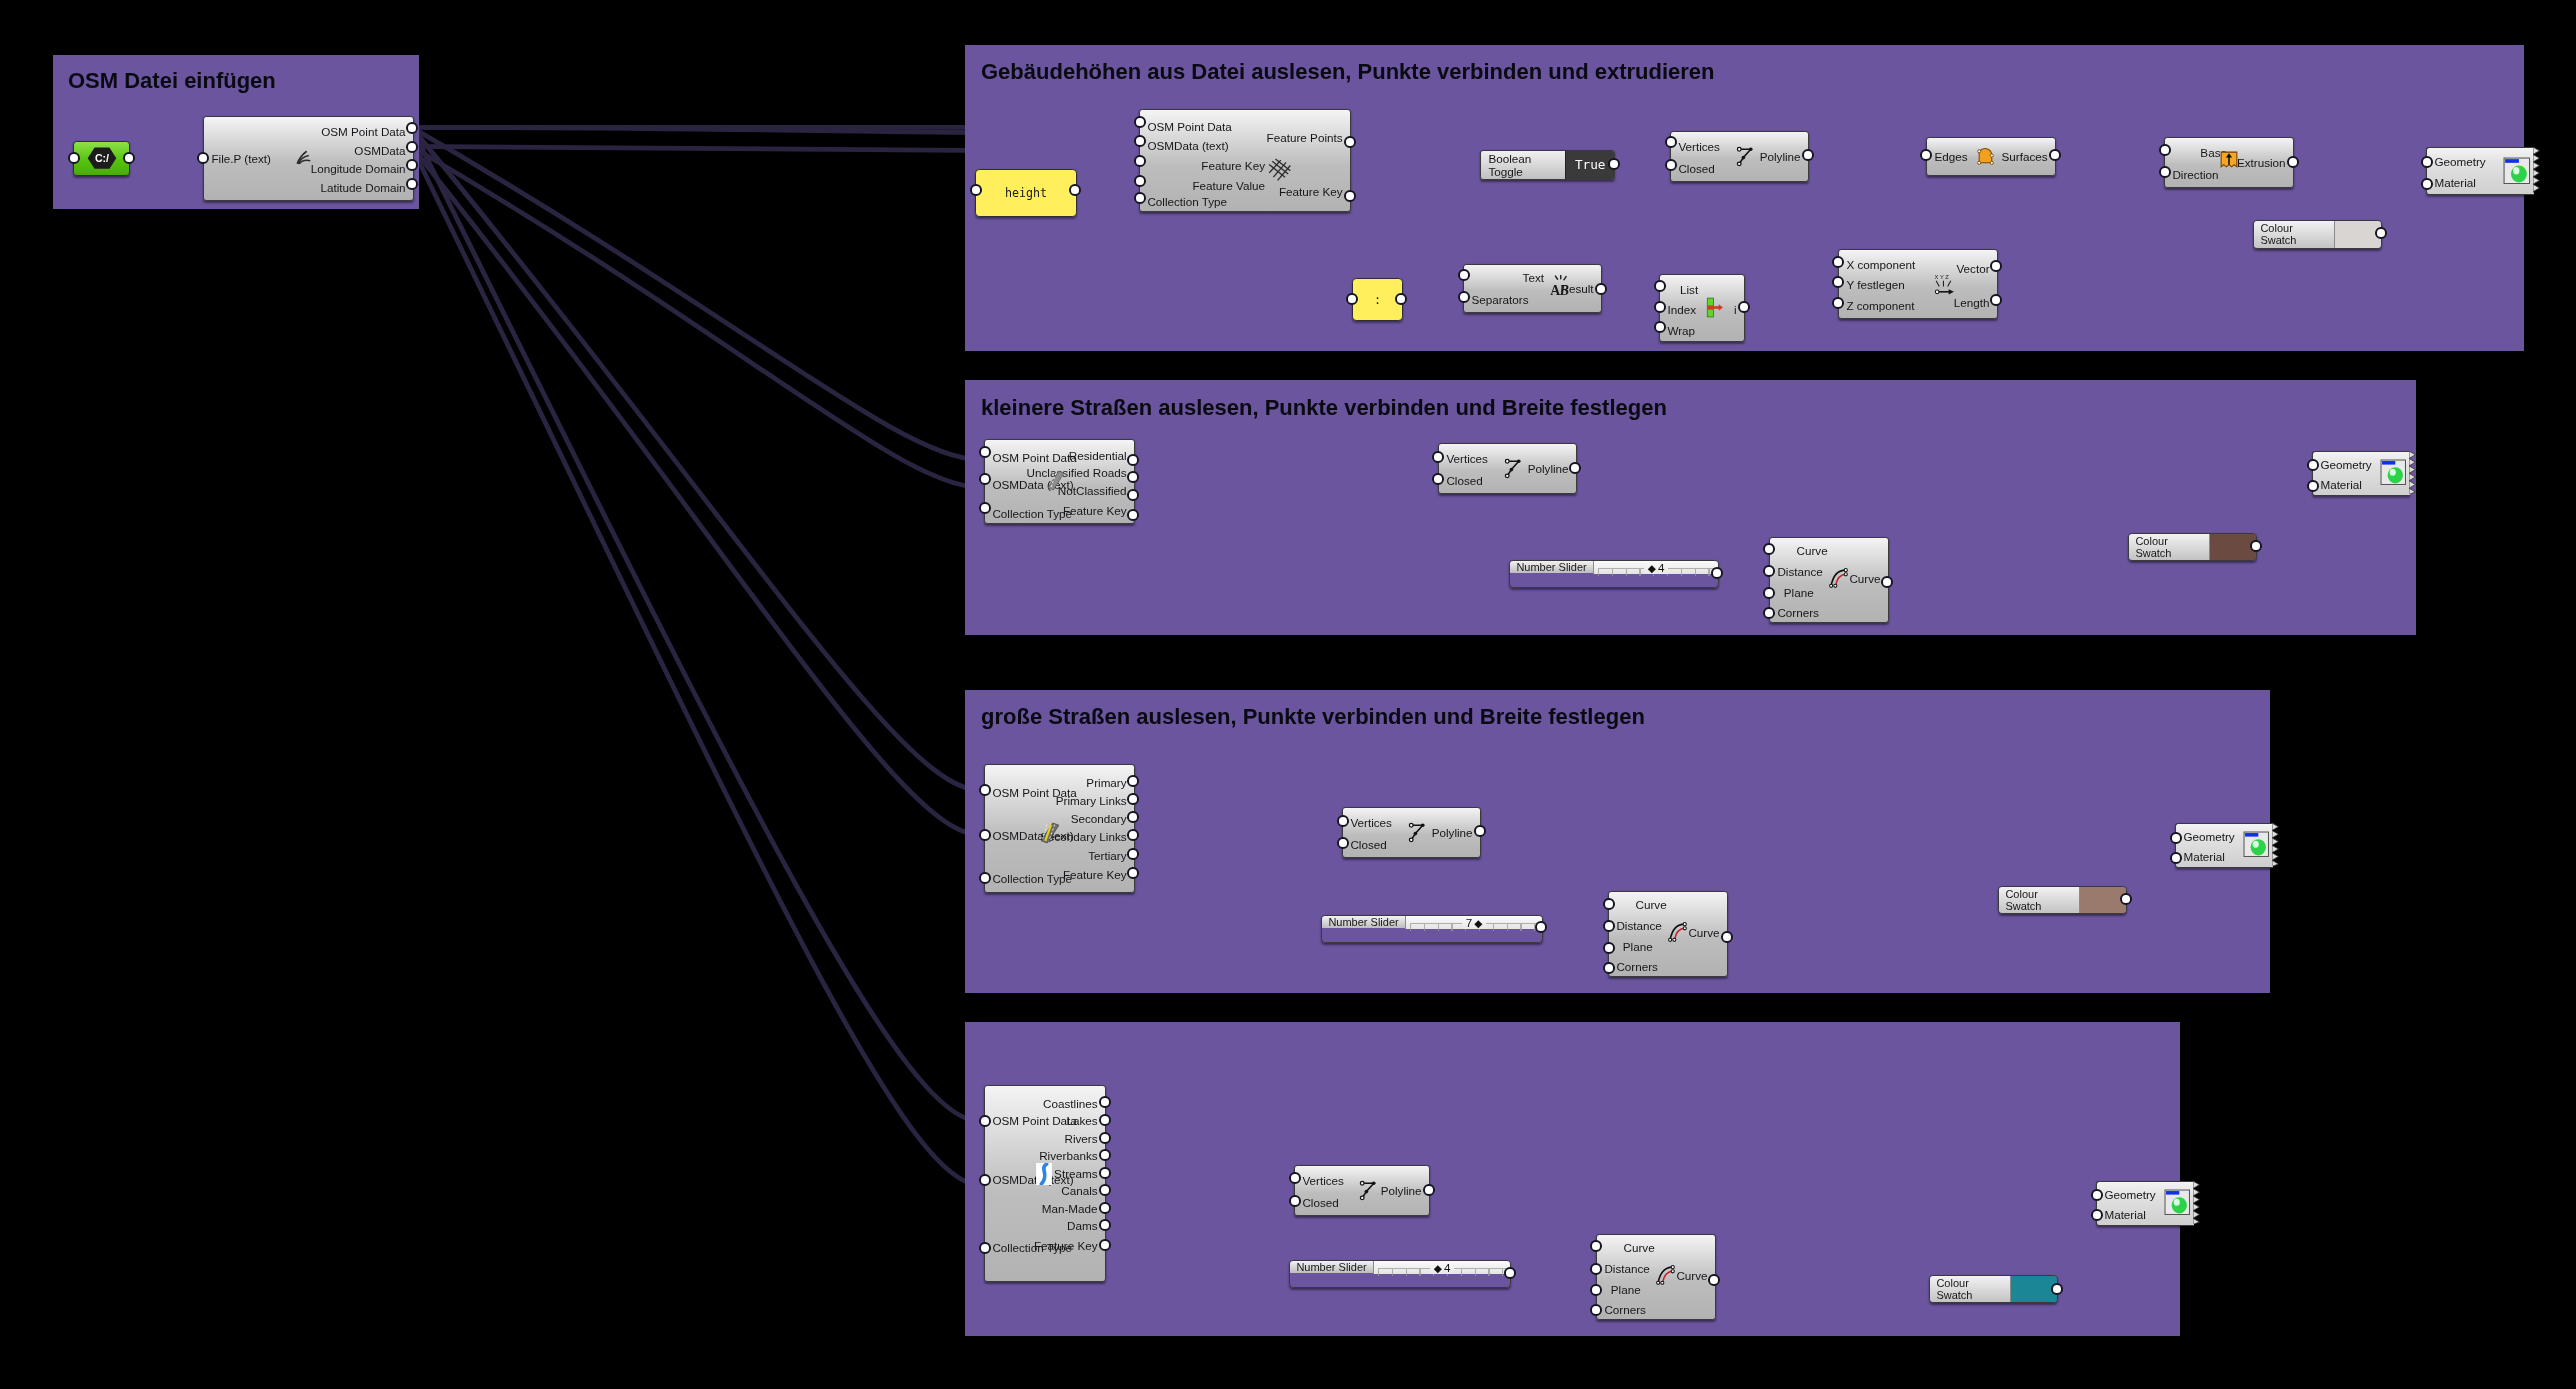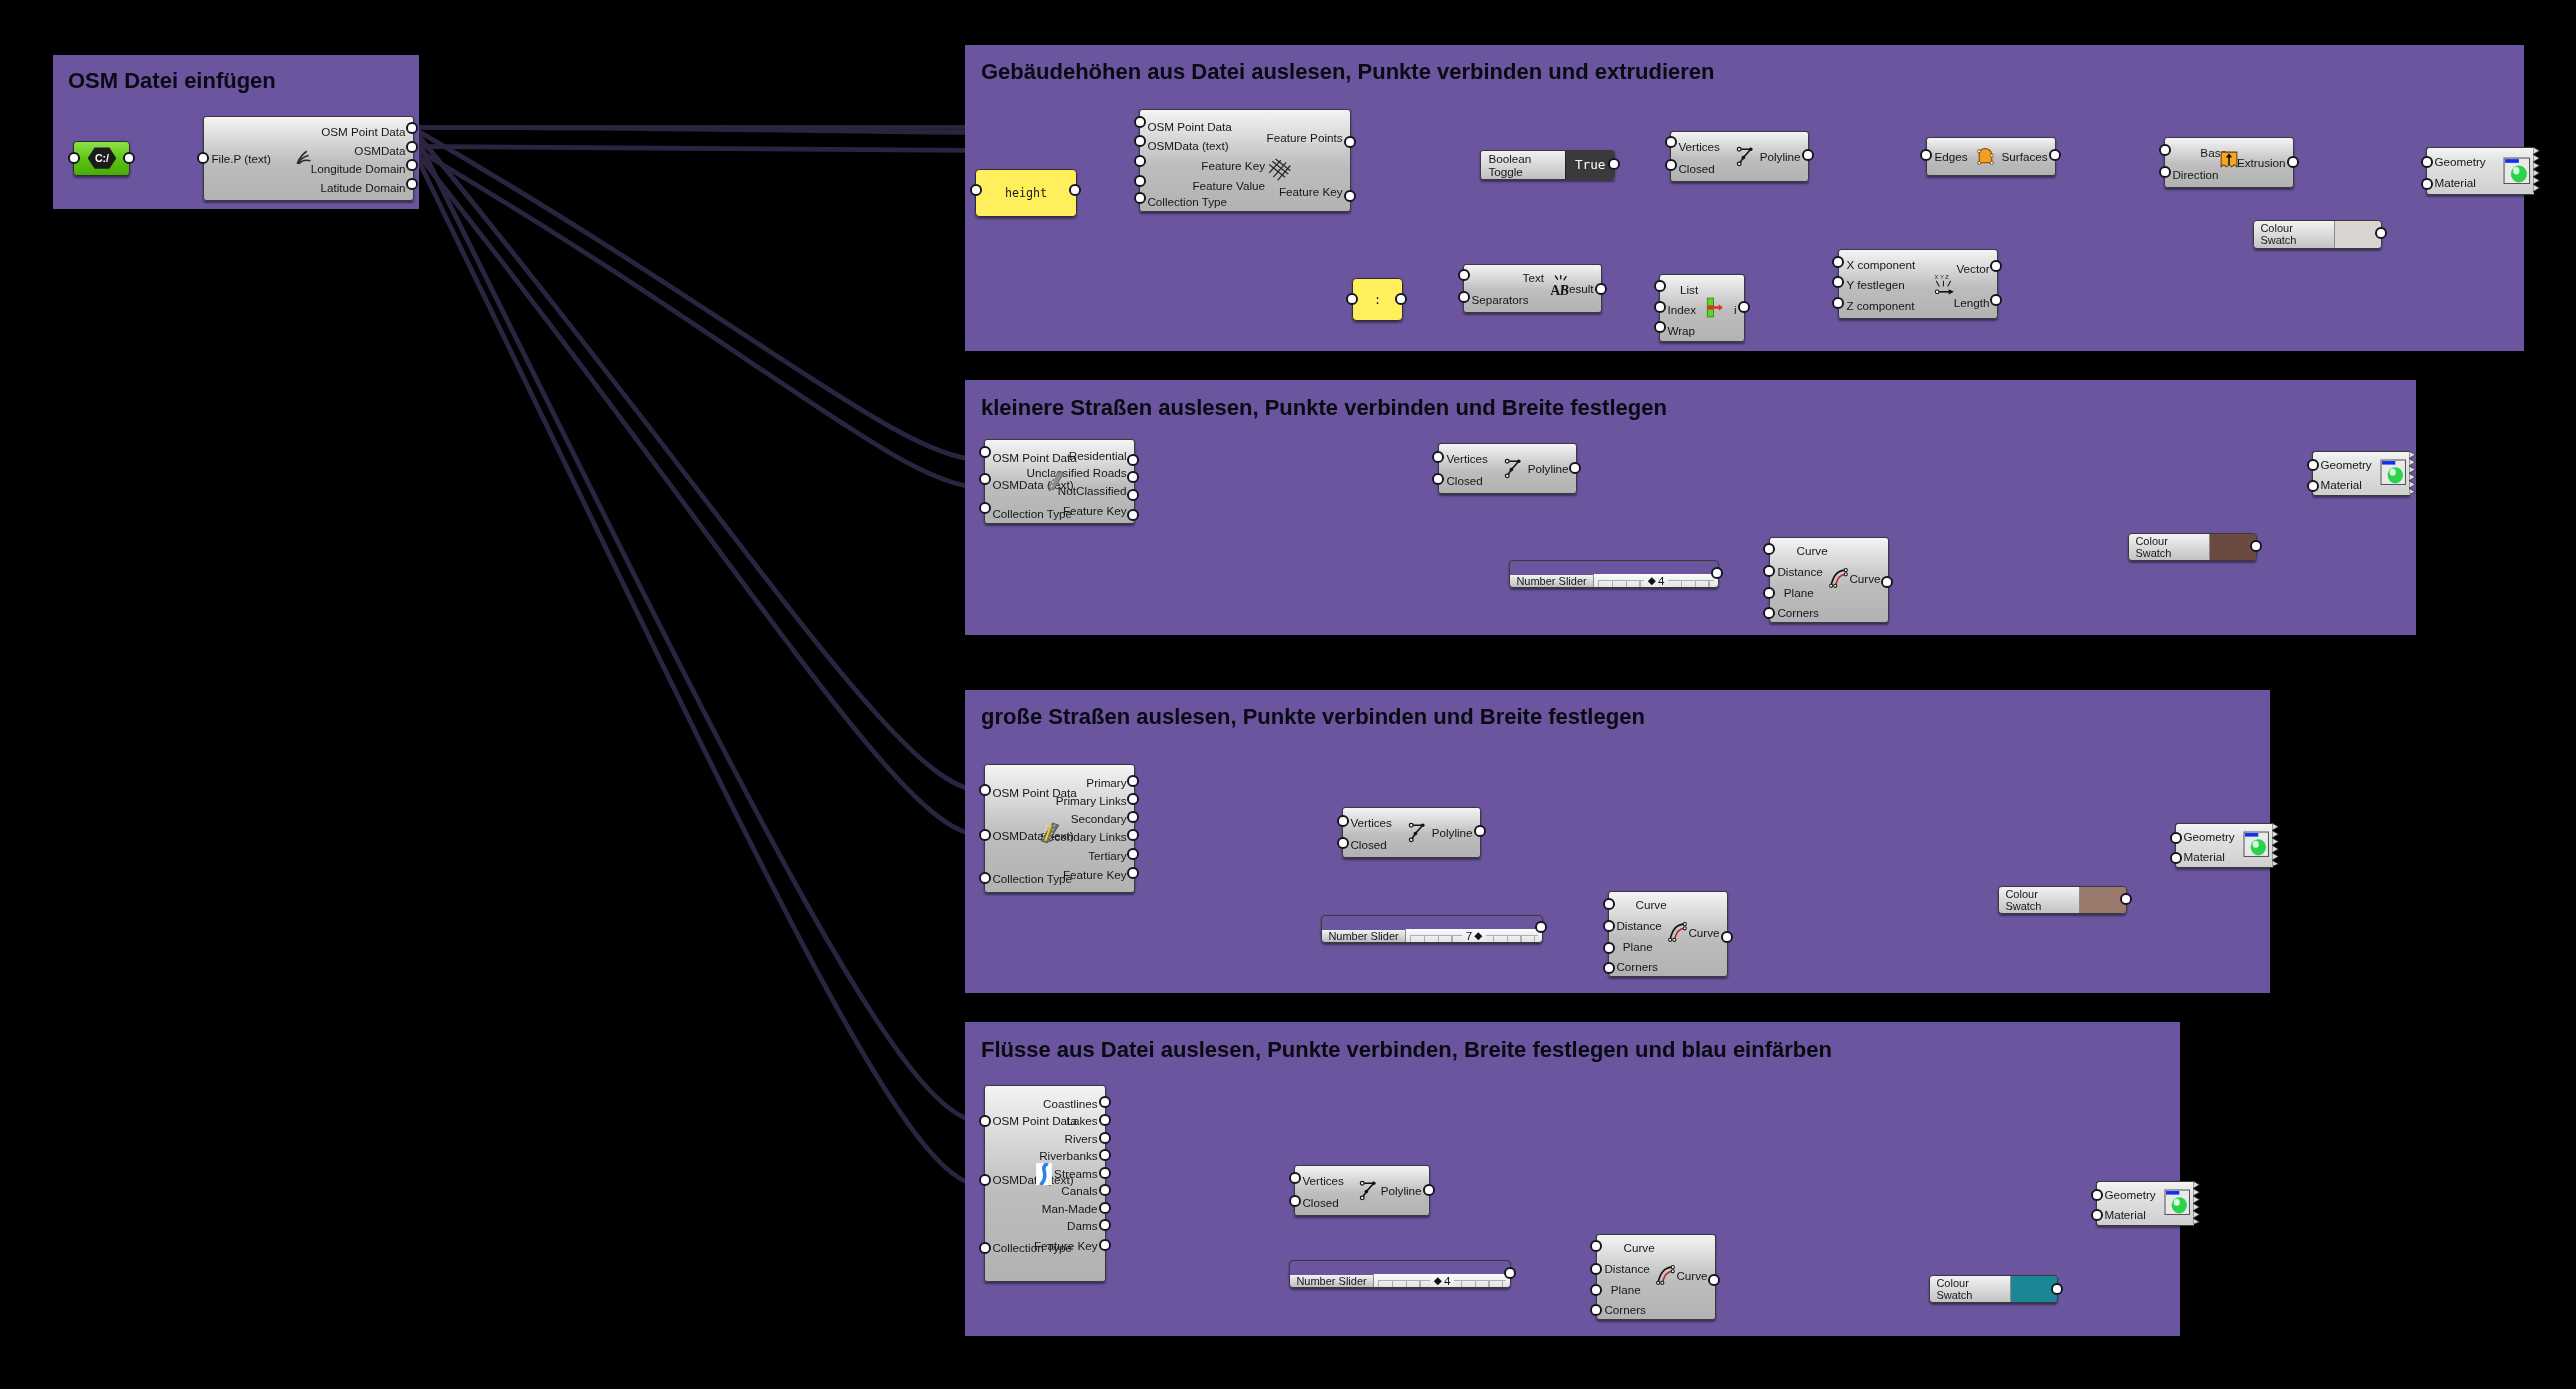--- a/index.html
+++ b/index.html
@@ -35,21 +35,21 @@
   
   .toggle{position:absolute;display:flex;align-items:stretch;border:1.1px solid #3a3a3a;border-radius:3.2px;
           overflow:hidden;box-shadow:0 1.1px 2.1px rgba(0,0,0,.45);}
   .toggle .lbl{background:linear-gradient(to bottom,#f0f0f0,#c0c0c0);
                font-size:11.7px;color:#17171b;display:flex;align-items:center;padding:0 7.4px;}
   .toggle .val{background:#3a3a3a;color:#ffffff;font-family:"DejaVu Sans Mono",monospace;
                font-size:12.7px;display:flex;align-items:center;justify-content:center;
                padding:0 8.5px;border-left:1.1px solid #222;}
 
   
-  .slider{position:absolute;display:flex;align-items:flex-end;border:1.1px solid #3a3a3a;border-radius:4.2px;
+  .slider{position:absolute;display:flex;align-items:flex-start;border:1.1px solid #3a3a3a;border-radius:4.2px;
           overflow:hidden;box-shadow:0 1.1px 2.1px rgba(0,0,0,.45);}
   .slider .lbl{background:linear-gradient(to bottom,#f2f2f2,#bdbdbd);
                font-size:11px;color:#17171b;display:flex;align-items:center;padding:0 6.4px;}
   .slider .track{position:relative;background:linear-gradient(to bottom,#fbfbfb,#e4e4e4);
                  border-left:1.1px solid #8a8a8a;min-width:95px;display:flex;
                  align-items:center;justify-content:center;}
   .slider .ticks{position:absolute;left:4.2px;right:4.2px;top:50%;height:7.4px;
                  border-top:1.1px solid #9a9a9a;opacity:.75;
                  background-image:repeating-linear-gradient(to right,#9a9a9a 0 1.1px,transparent 1.1px 13.8px);}
   .slider .valwrap{position:relative;z-index:2;display:flex;align-items:center;gap:2.1px;
@@ -565,21 +565,20 @@
       </svg>
     </span>
     <svg class="zig" viewBox="0 0 16 82" preserveAspectRatio="none">
       <polygon points="0,0 12,7 0,14 12,21 0,28 12,35 0,42 12,49 0,56 12,63 0,70 12,77 0,82 0,0" fill="#dfdfdf" stroke="#3a3a3a" stroke-width="1.6"></polygon>
     </svg>
   </div>
   <div class="port" style="left:2170px;top:832px;"></div>
   <div class="port" style="left:2170px;top:852px;"></div>
 
   <div class="group" style="left:965px;top:1022px;width:1215px;height:314px;"></div>
-  <div class="group-title" style="left:981px;top:1037px;font-size:22px;">Flüsse aus Datei auslesen, Punkte verbinden, Breite festlegen und blau einfärben</div>
 
   <div class="node" style="left:984px;top:1085px;width:120px;height:195px;">
     <div class="row in" style="top:29px;">OSM Point Data</div>
     <div class="row in" style="top:88px;">OSMData (text)</div>
     <div class="row in" style="top:156px;">Collection Type</div>
     <div class="row out" style="top:11.7px;">Coastlines</div>
     <div class="row out" style="top:29px;">Lakes</div>
     <div class="row out" style="top:47px;">Rivers</div>
     <div class="row out" style="top:64px;">Riverbanks</div>
     <div class="row out" style="top:82px;">Streams</div>

